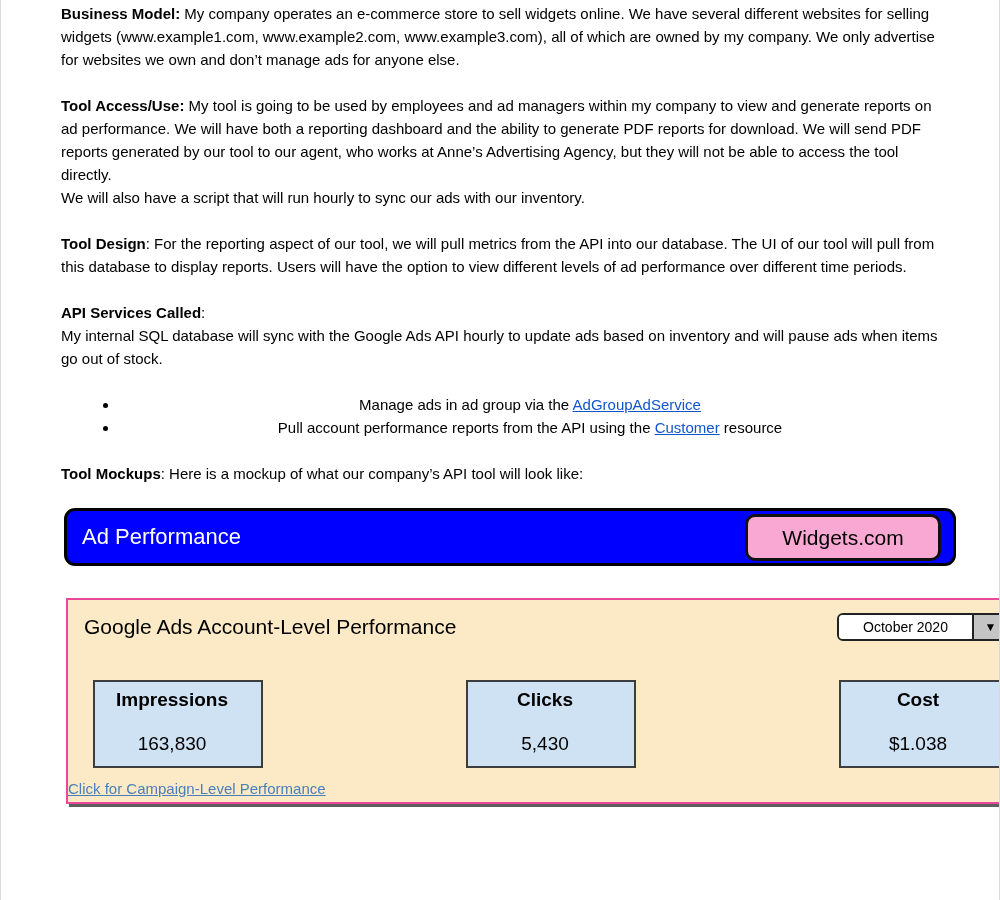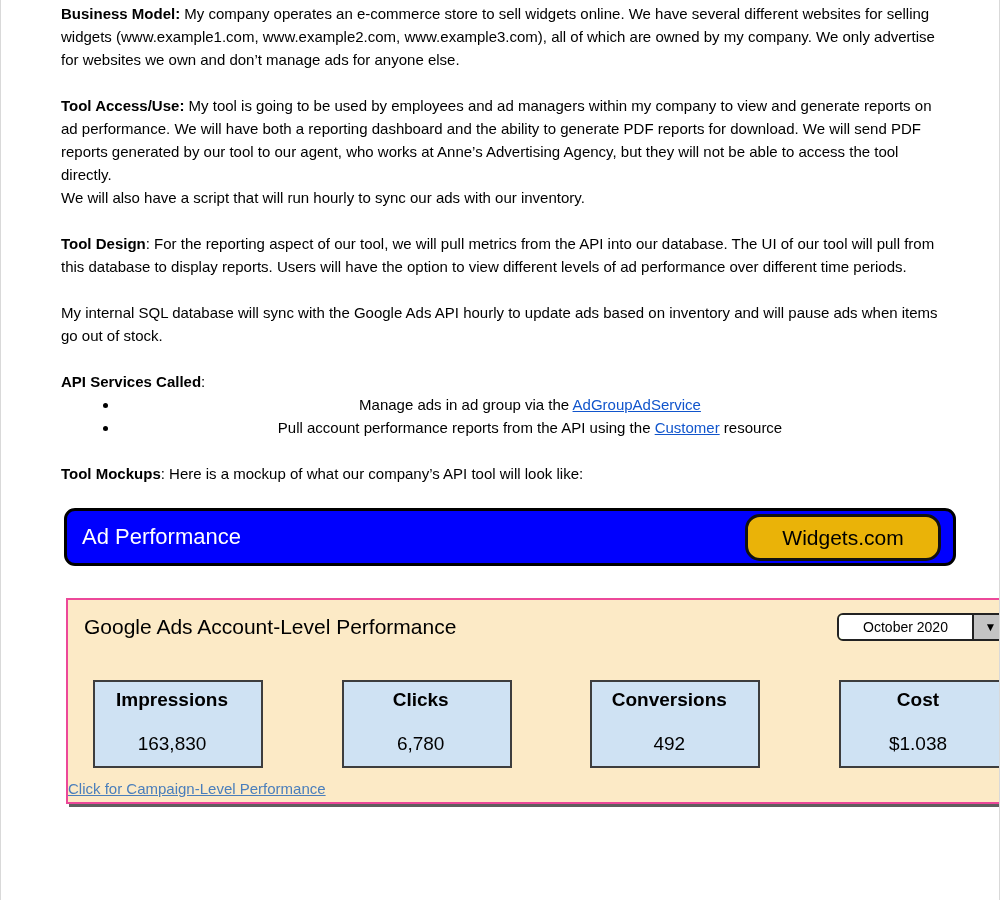--- a/index.html
+++ b/index.html
@@ -19,22 +19,22 @@
 
   
   .mockup-header {
     margin:6px 0 0 3px; width:892px; height:58px; box-sizing:border-box;
     background:#0000FE; border:3px solid #000; border-radius:11px;
     display:flex; align-items:center; justify-content:space-between;
     padding:0 12px 0 15px;
   }
   .header-title { color:#ffffff; font-size:22px; line-height:22px; }
   .site-button {
-    width:196px; height:47px; box-sizing:border-box; background:#eab308;
-    border:3px solid #111; border-radius:15px; font-size:21px; color:#000;
+    width:196px; height:47px; box-sizing:border-box; background:#f9a8d4;
+    border:3px solid #111; border-radius:10px; font-size:21px; color:#000;
     display:flex; align-items:center; justify-content:center; cursor:pointer;
   }
 
   
   .panel {
     margin:32px 0 0 5px; width:957px; height:206px; box-sizing:border-box;
     background:#FCEAC6; border:2px solid #ec4899; box-shadow:3px 3px 0 #5f5f5f;
     position:relative;
   }
   .panel-top {
@@ -77,23 +77,23 @@
 <div class="page">
   <div class="content">
 
 
     <p><span class="b">Business Model:</span><span> My company operates an e-commerce store to sell widgets online. We have several different websites for selling widgets (www.example1.com, www.example2.com, www.example3.com), all of which are owned by my company. We only advertise for websites we own and don’t manage ads for anyone else.</span></p>
 
     <p><span><span class="b">Tool Access/Use:</span><span> My tool is going to be used by employees and ad managers within my company to view and generate reports on ad performance. We will have both a reporting dashboard and the ability to generate PDF reports for download. We will send PDF reports generated by our tool to our agent, who works at Anne’s Advertising Agency, but they will not be able to access the tool directly.</span></span><span style="display:block">We will also have a script that will run hourly to sync our ads with our inventory.</span></p>
 
     <p><span class="b">Tool Design</span><span>: For the reporting aspect of our tool, we will pull metrics from the API into our database. The UI of our tool will pull from this database to display reports. Users will have the option to view different levels of ad performance over different time periods.</span></p>
 
+    <p style="margin-bottom:0"><span class="b">API Services Called</span><span>:</span></p>
+
     <p>My internal SQL database will sync with the Google Ads API hourly to update ads based on inventory and will pause ads when items go out of stock.</p>
-
-    <p style="margin-bottom:0"><span class="b">API Services Called</span><span>:</span></p>
 
     <ul class="api-list">
       <li><span>Manage ads in ad group via the </span><a class="doclink">AdGroupAdService</a><span></span></li>
       <li><span>Pull account performance reports from the API using the </span><a class="doclink">Customer</a><span> resource</span></li>
     </ul>
 
     <p><span class="b">Tool Mockups</span><span>: Here is a mockup of what our company’s API tool will look like:</span></p>
 
     <div class="mockup-header">
       <span class="header-title">Ad Performance</span>
@@ -109,25 +109,21 @@
         </div>
       </div>
 
       <div class="cards">
         <div class="card">
           <span class="card-label">Impressions</span>
           <span class="card-value">163,830</span>
         </div>
         <div class="card">
           <span class="card-label">Clicks</span>
-          <span class="card-value">6,780</span>
-        </div>
-        <div class="card">
-          <span class="card-label">Conversions</span>
-          <span class="card-value">492</span>
+          <span class="card-value">5,430</span>
         </div>
         <div class="card">
           <span class="card-label">Cost</span>
           <span class="card-value">$1.038</span>
         </div>
       </div>
 
       <div class="campaign-link-row">
         <a class="campaign-link">Click for Campaign-Level Performance</a>
       </div>

